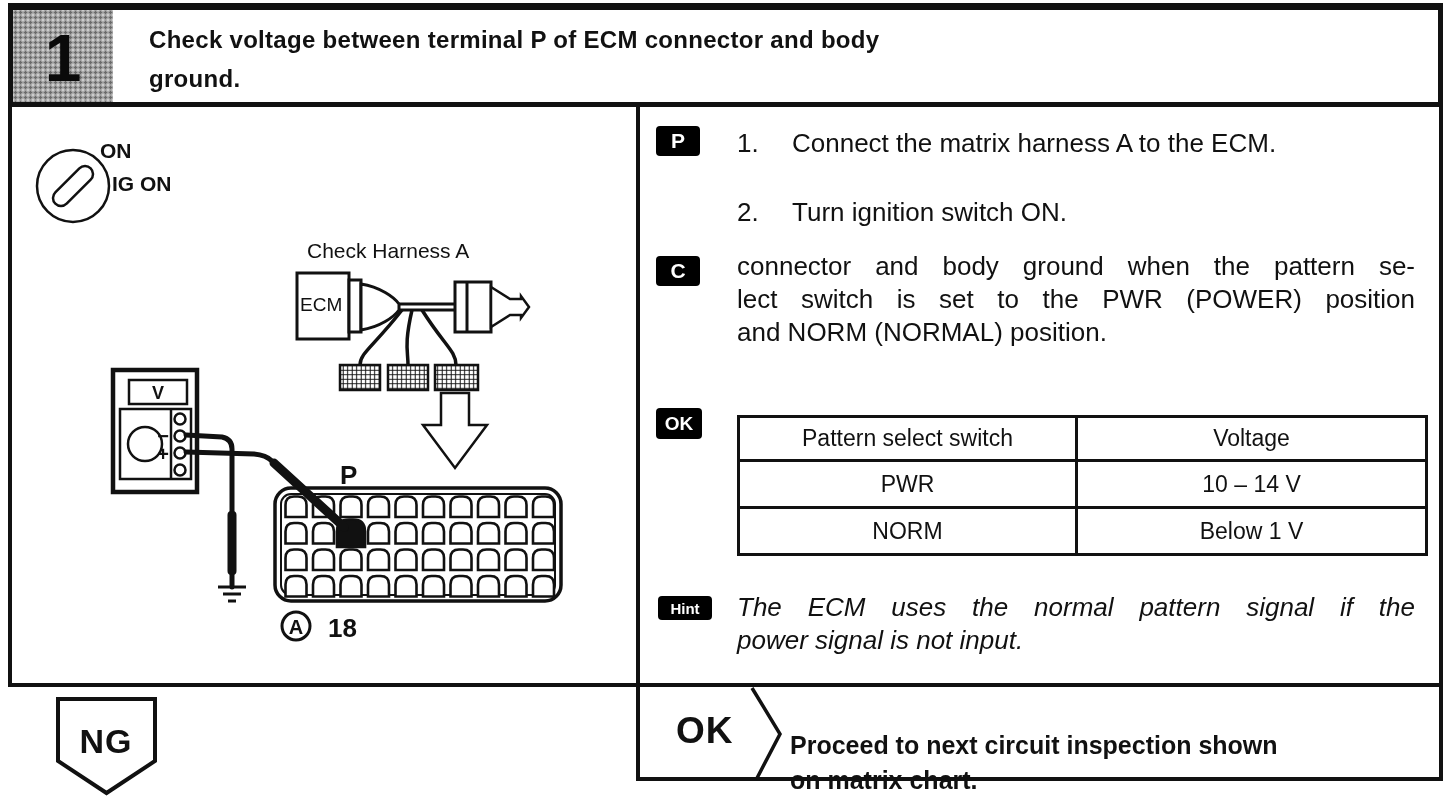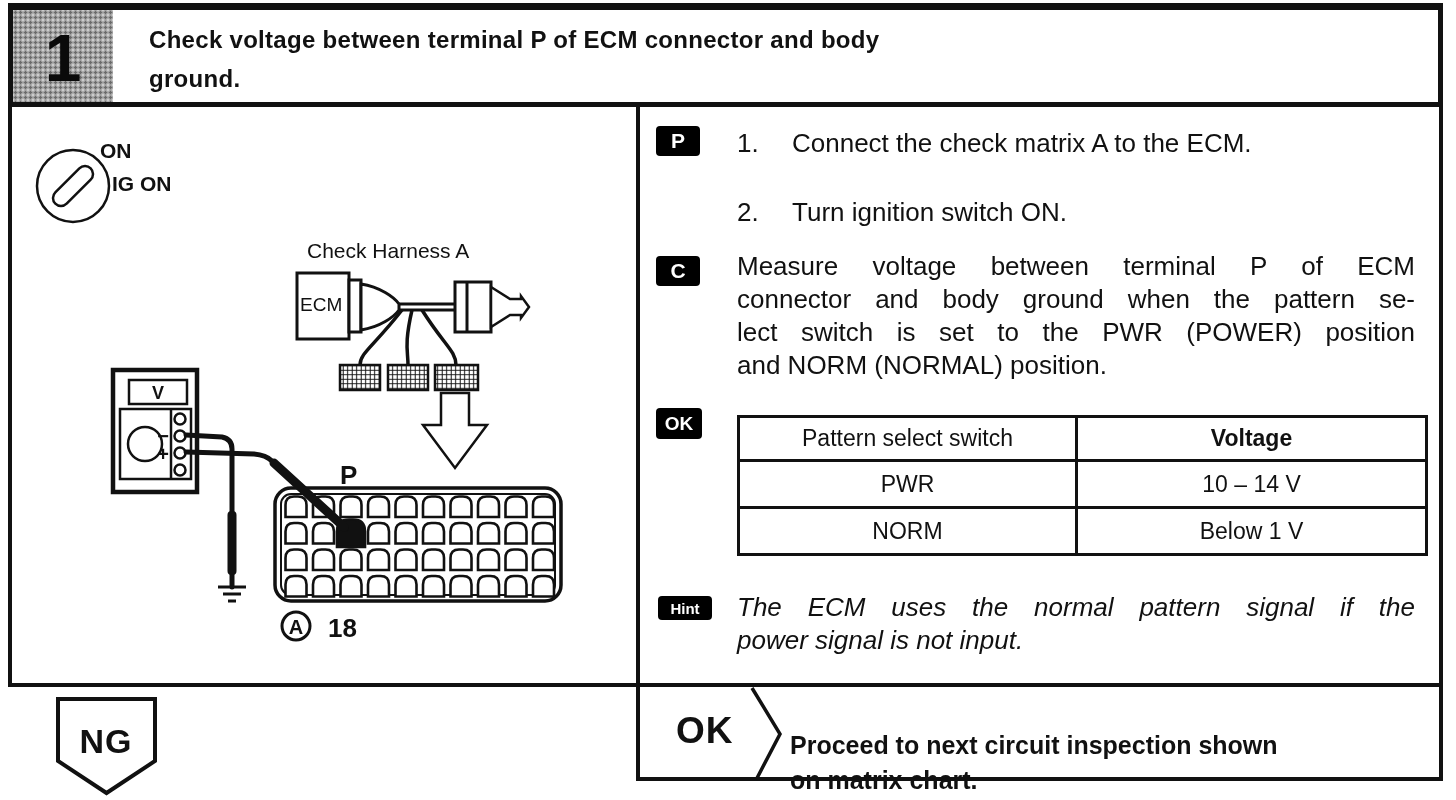--- a/index.html
+++ b/index.html
@@ -36,21 +36,21 @@
   .body-txt{font-size:26px;line-height:33px;}
   .step-row{display:flex;}
   .step-no{width:55px;flex:none;}
   .cblock{left:737px;top:250px;width:678px;}
   .just{text-align:justify;text-align-last:justify;text-justify:inter-word;}
   .hintblock{left:737px;top:591px;width:678px;font-style:italic;}
   
   .spec{left:737px;top:415px;border-collapse:collapse;}
   .spec td{border:3px solid var(--ink);text-align:center;vertical-align:middle;
            font-size:23px;padding:0;}
-  .col1{width:335px;} .col2{width:347px;font-weight:bold;}
+  .col1{width:335px;} .col2{width:347px;}
   .rowh{height:44px;} .rowd{height:47px;}
   
   .ok-label{left:676px;top:710px;font-size:37px;font-weight:bold;letter-spacing:1px;}
   .proceed{left:790px;top:688px;width:640px;font-size:25px;font-weight:bold;line-height:35px;margin-top:40px;}
   
   .s{stroke:var(--ink);fill:none;}
   .sf{stroke:var(--ink);fill:var(--paper);}
   .fk{fill:var(--ink);}
   .term{fill:var(--paper);stroke:var(--ink);stroke-width:2.6px;}
   .term-hl{fill:var(--ink);stroke:var(--ink);stroke-width:2.6px;}
@@ -189,30 +189,29 @@
     <g>
       <circle cx="288" cy="519" r="14" class="s" stroke-width="3"></circle>
       <text x="288" y="527" text-anchor="middle" style="font-size:20px;font-weight:bold;">A</text>
     </g>
     <text x="320" y="530" style="font-size:26px;font-weight:bold;">18</text>
   </svg>
 
   <div class="abs badge badge-p">P</div>
   <div class="abs body-txt step-row" style="left:737px;top:127px;width:680px;">
     <span class="step-no">1.</span>
-    <span>Connect the check matrix A to the ECM.</span>
+    <span>Connect the matrix harness A to the ECM.</span>
   </div>
   <div class="abs body-txt step-row" style="left:737px;top:196px;width:680px;">
     <span class="step-no">2.</span>
     <span>Turn ignition switch ON.</span>
   </div>
 
   <div class="abs badge badge-c">C</div>
   <div class="abs body-txt cblock">
-    <div class="just">Measure voltage between terminal P of ECM</div>
     <div class="just">connector and body ground when the pattern se-</div>
     <div class="just">lect switch is set to the PWR (POWER) position</div>
     <div>and NORM (NORMAL) position.</div>
   </div>
 
   <div class="abs badge badge-ok">OK</div>
   <table class="abs spec">
     <tbody>
         <tr class="rowh">
       <td class="col1">Pattern select switch</td>

